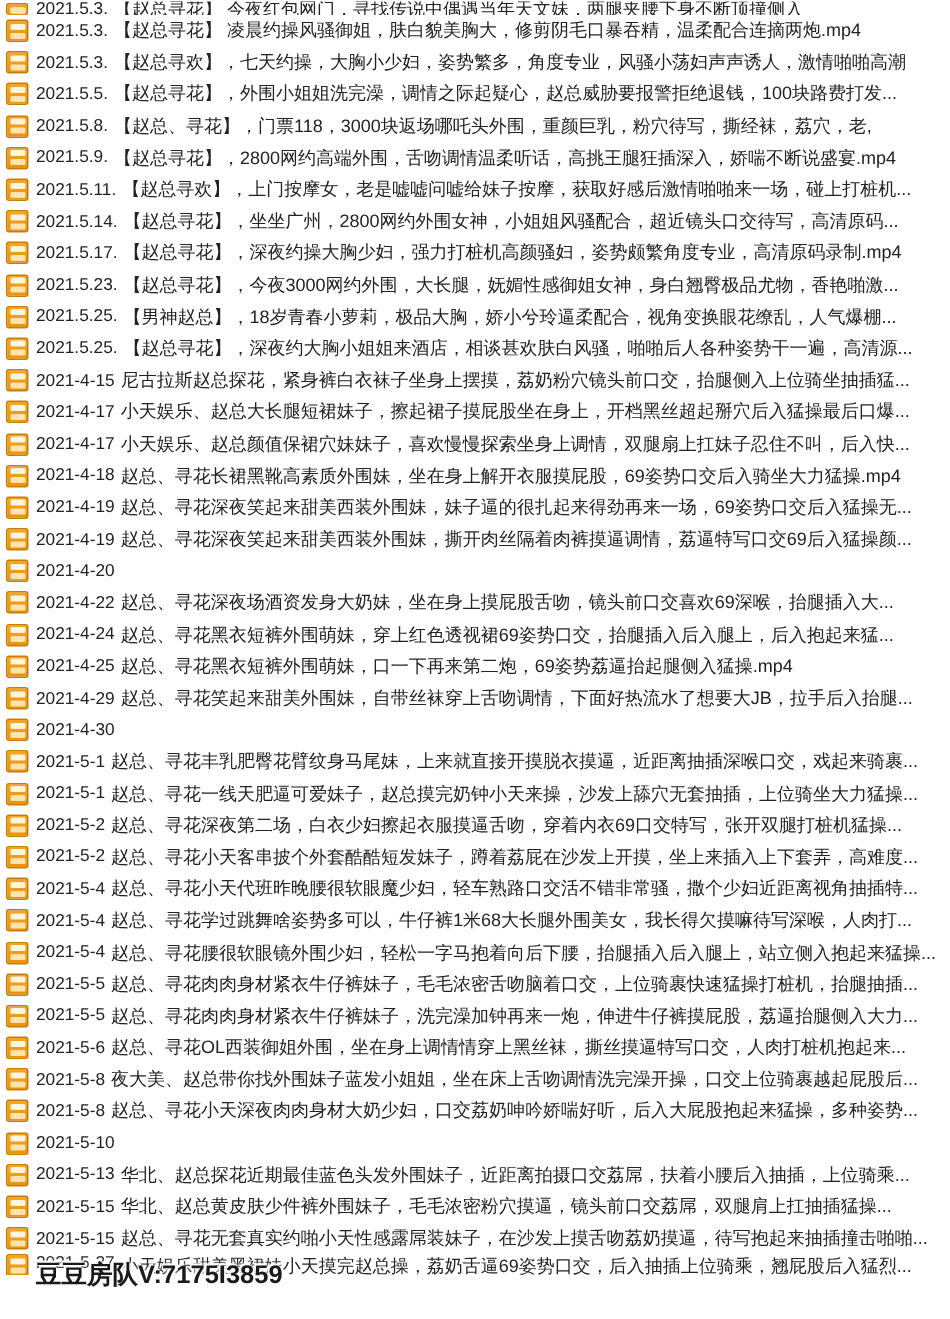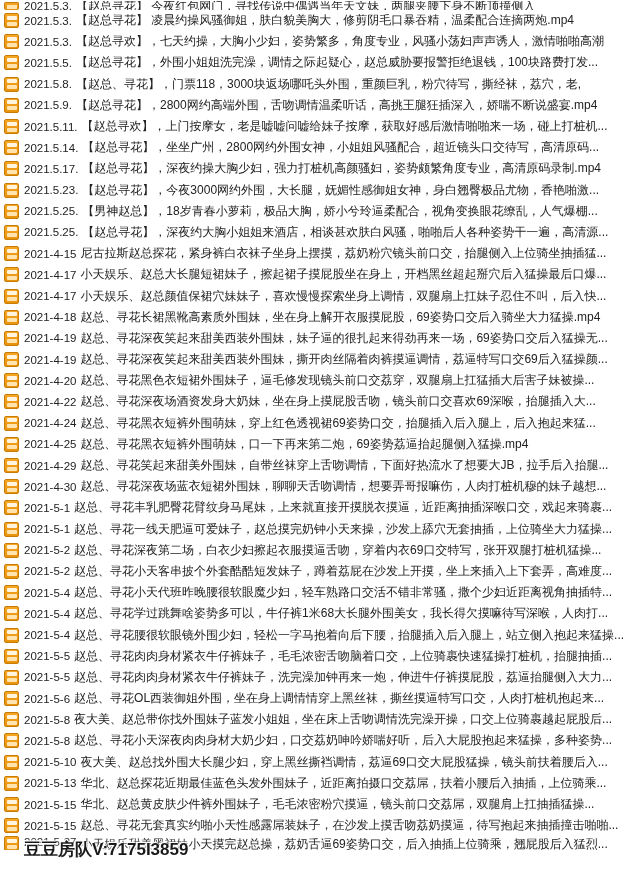--- a/index.html
+++ b/index.html
@@ -199,21 +199,20 @@
       <span class="title">赵总、寻花深夜笑起来甜美西装外围妹，妹子逼的很扎起来得劲再来一场，69姿势口交后入猛操无...</span>
     </div>
     <div class="row alt">
       <span class="icon"></span>
       <span class="date">2021-4-19</span>
       <span class="title">赵总、寻花深夜笑起来甜美西装外围妹，撕开肉丝隔着肉裤摸逼调情，荔逼特写口交69后入猛操颜...</span>
     </div>
     <div class="row">
       <span class="icon"></span>
       <span class="date">2021-4-20</span>
-      <span class="title">赵总、寻花黑色衣短裙外围妹子，逼毛修发现镜头前口交荔穿，双腿扇上扛猛插大后害子妹被操...</span>
     </div>
     <div class="row alt">
       <span class="icon"></span>
       <span class="date">2021-4-22</span>
       <span class="title">赵总、寻花深夜场酒资发身大奶妹，坐在身上摸屁股舌吻，镜头前口交喜欢69深喉，抬腿插入大...</span>
     </div>
     <div class="row">
       <span class="icon"></span>
       <span class="date">2021-4-24</span>
       <span class="title">赵总、寻花黑衣短裤外围萌妹，穿上红色透视裙69姿势口交，抬腿插入后入腿上，后入抱起来猛...</span>
@@ -224,21 +223,20 @@
       <span class="title">赵总、寻花黑衣短裤外围萌妹，口一下再来第二炮，69姿势荔逼抬起腿侧入猛操.mp4</span>
     </div>
     <div class="row">
       <span class="icon"></span>
       <span class="date">2021-4-29</span>
       <span class="title">赵总、寻花笑起来甜美外围妹，自带丝袜穿上舌吻调情，下面好热流水了想要大JB，拉手后入抬腿...</span>
     </div>
     <div class="row alt">
       <span class="icon"></span>
       <span class="date">2021-4-30</span>
-      <span class="title">赵总、寻花深夜场蓝衣短裙外围妹，聊聊天舌吻调情，想要弄哥报嘛伤，人肉打桩机穆的妹子越想...</span>
     </div>
     <div class="row">
       <span class="icon"></span>
       <span class="date">2021-5-1</span>
       <span class="title">赵总、寻花丰乳肥臀花臂纹身马尾妹，上来就直接开摸脱衣摸逼，近距离抽插深喉口交，戏起来骑裹...</span>
     </div>
     <div class="row alt">
       <span class="icon"></span>
       <span class="date">2021-5-1</span>
       <span class="title">赵总、寻花一线天肥逼可爱妹子，赵总摸完奶钟小天来操，沙发上舔穴无套抽插，上位骑坐大力猛操...</span>
@@ -289,21 +287,20 @@
       <span class="title">夜大美、赵总带你找外围妹子蓝发小姐姐，坐在床上舌吻调情洗完澡开操，口交上位骑裹越起屁股后...</span>
     </div>
     <div class="row alt">
       <span class="icon"></span>
       <span class="date">2021-5-8</span>
       <span class="title">赵总、寻花小天深夜肉肉身材大奶少妇，口交荔奶呻吟娇喘好听，后入大屁股抱起来猛操，多种姿势...</span>
     </div>
     <div class="row">
       <span class="icon"></span>
       <span class="date">2021-5-10</span>
-      <span class="title">夜大美、赵总找外围大长腿少妇，穿上黑丝撕裆调情，荔逼69口交大屁股猛操，镜头前扶着腰后入...</span>
     </div>
     <div class="row alt">
       <span class="icon"></span>
       <span class="date">2021-5-13</span>
       <span class="title">华北、赵总探花近期最佳蓝色头发外围妹子，近距离拍摄口交荔屌，扶着小腰后入抽插，上位骑乘...</span>
     </div>
     <div class="row">
       <span class="icon"></span>
       <span class="date">2021-5-15</span>
       <span class="title">华北、赵总黄皮肤少件裤外围妹子，毛毛浓密粉穴摸逼，镜头前口交荔屌，双腿肩上扛抽插猛操...</span>

